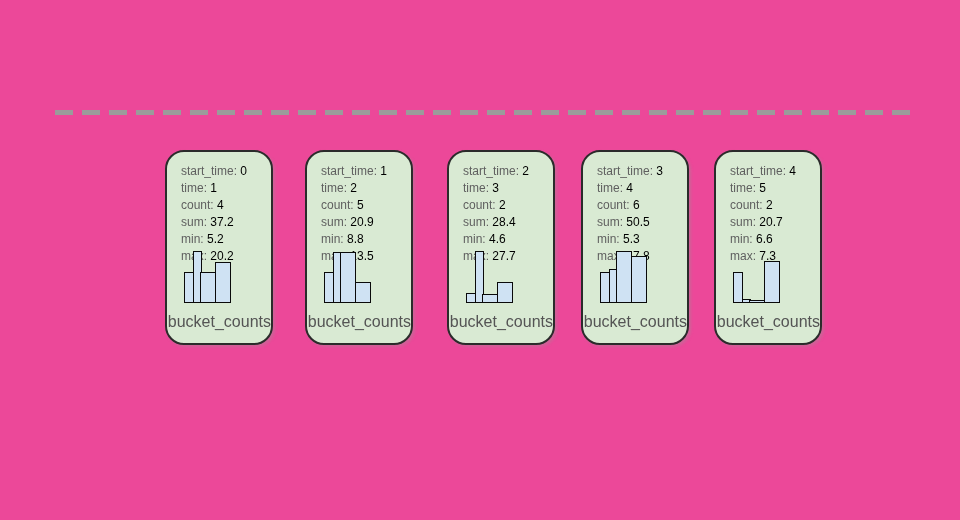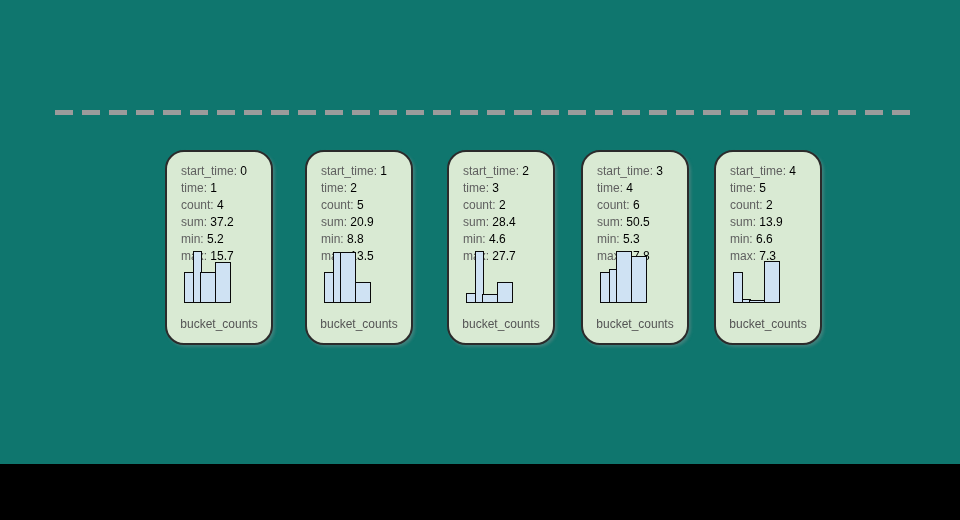--- a/index.html
+++ b/index.html
@@ -7,22 +7,22 @@
     padding: 0;
     background: #000000;
     width: 960px;
     height: 520px;
     overflow: hidden;
     font-family: "Liberation Sans", sans-serif;
   }
   .canvas {
     position: relative;
     width: 960px;
-    height: 464px;
-    background: #0f766e;
+    height: 520px;
+    background: #ec4899;
   }
   .dashed-line {
     position: absolute;
     left: 55px;
     top: 110px;
     width: 857px;
     height: 5px;
     background: repeating-linear-gradient(90deg, #9b9b9b 0px, #9b9b9b 18px, transparent 18px, transparent 27px);
   }
   .card {
@@ -55,40 +55,40 @@
     box-sizing: border-box;
     background: #cfe2f3;
     border: 1.5px solid #0a0a0a;
   }
   .bar + .bar { margin-left: -1.5px; }
   .caption {
     position: absolute;
     left: 0;
     right: 0;
     bottom: 12px;
-    text-align: center;
-    font-size: 12px;
+    text-align: right;
+    font-size: 16px;
     color: #545454;
   }
 </style>
 </head>
 <body>
 
 <div class="canvas">
 
   <div class="dashed-line"></div>
 
   <div class="card" style="left:165px">
     <div class="fields">
       <div class="row"><span class="lbl">start_time:</span> <span class="val">0</span></div>
       <div class="row"><span class="lbl">time:</span> <span class="val">1</span></div>
       <div class="row"><span class="lbl">count:</span> <span class="val">4</span></div>
       <div class="row"><span class="lbl">sum:</span> <span class="val">37.2</span></div>
       <div class="row"><span class="lbl">min:</span> <span class="val">5.2</span></div>
-      <div class="row"><span class="lbl">max:</span> <span class="val">15.7</span></div>
+      <div class="row"><span class="lbl">max:</span> <span class="val">20.2</span></div>
     </div>
     <div class="hist">
         <div class="bar" style="height: 31px; width: 10px;"></div>
         <div class="bar" style="height: 52px; width: 9px;"></div>
         <div class="bar" style="height: 31px; width: 16px;"></div>
         <div class="bar" style="height: 41px; width: 16px;"></div>
       </div>
     <div class="caption">bucket_counts</div>
   </div>
 
@@ -144,21 +144,21 @@
         <div class="bar" style="height: 47px; width: 16px;"></div>
       </div>
     <div class="caption">bucket_counts</div>
   </div>
 
   <div class="card" style="left:714px">
     <div class="fields">
       <div class="row"><span class="lbl">start_time:</span> <span class="val">4</span></div>
       <div class="row"><span class="lbl">time:</span> <span class="val">5</span></div>
       <div class="row"><span class="lbl">count:</span> <span class="val">2</span></div>
-      <div class="row"><span class="lbl">sum:</span> <span class="val">13.9</span></div>
+      <div class="row"><span class="lbl">sum:</span> <span class="val">20.7</span></div>
       <div class="row"><span class="lbl">min:</span> <span class="val">6.6</span></div>
       <div class="row"><span class="lbl">max:</span> <span class="val">7.3</span></div>
     </div>
     <div class="hist">
         <div class="bar" style="height: 31px; width: 10px;"></div>
         <div class="bar" style="height: 4px; width: 9px;"></div>
         <div class="bar" style="height: 3px; width: 16px;"></div>
         <div class="bar" style="height: 42px; width: 16px;"></div>
       </div>
     <div class="caption">bucket_counts</div>

